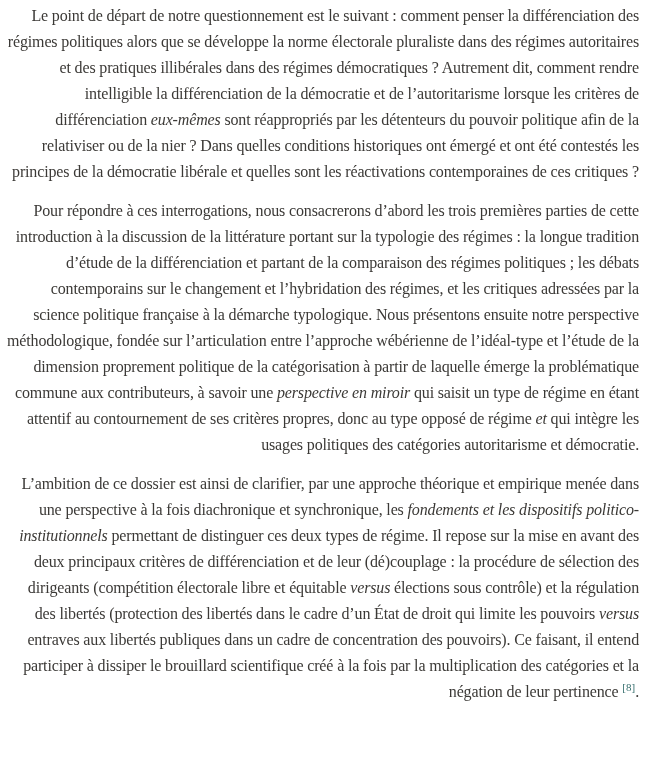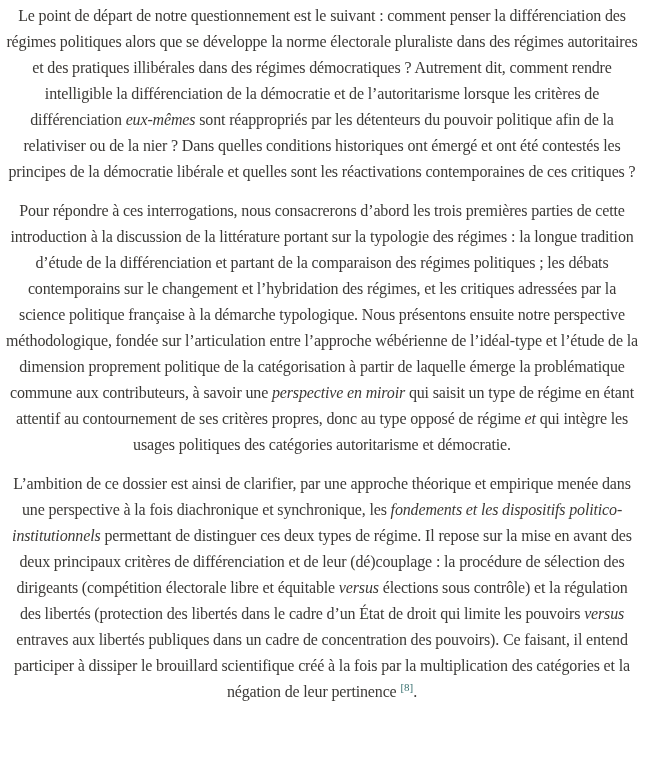--- a/index.html
+++ b/index.html
@@ -13,21 +13,21 @@
     height: 779px;
     overflow: hidden;
   }
   main[data-name="article-body"] {
     padding: 3px 6px 0 5px;
     font-family: "Liberation Serif", "DejaVu Serif", serif;
     font-size: 16px;
     line-height: 26px;
     letter-spacing: -0.15px;
     color: var(--text-color, #3b3936);
-    text-align: center;
+    text-align: right;
   }
   p[data-name^="paragraph"] {
     margin: 0 0 13px 0;
   }
   .italic { font-style: italic; }
   sup.fn {
     font-size: 11px;
     line-height: 0;
     vertical-align: super;
     letter-spacing: 0;

